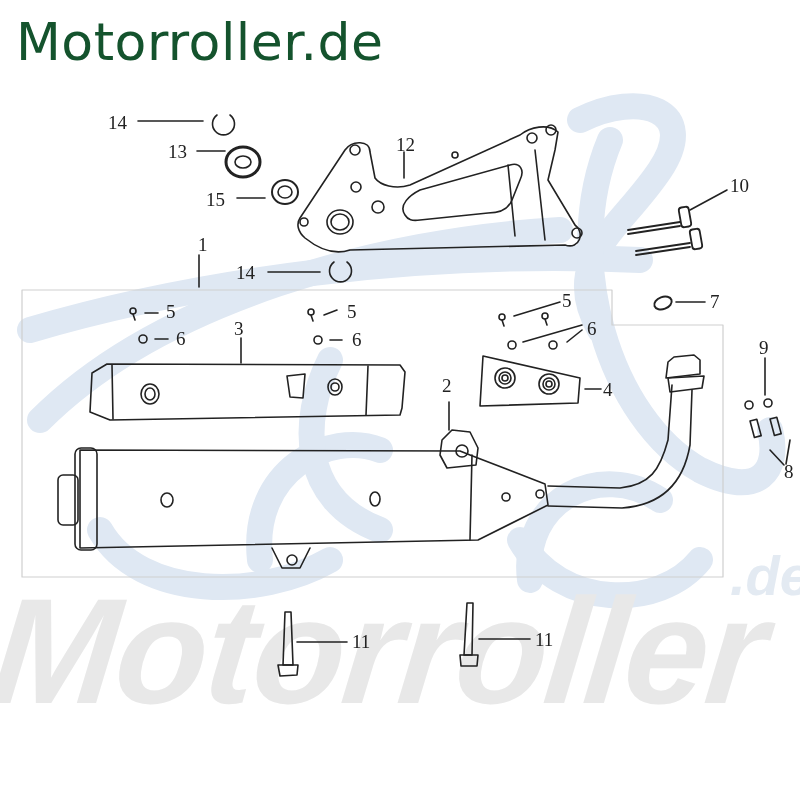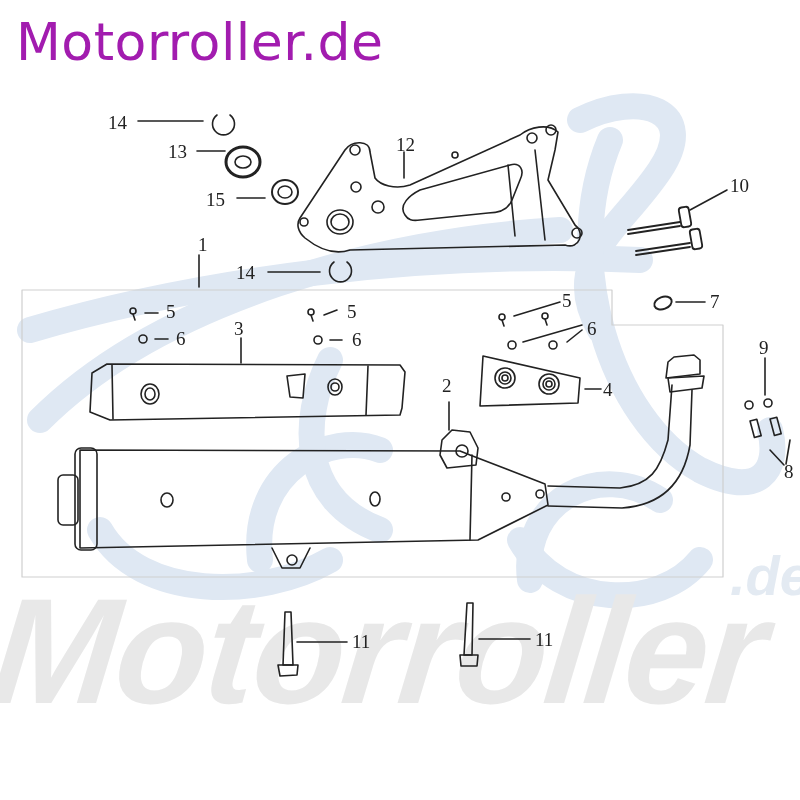--- a/index.html
+++ b/index.html
@@ -1,17 +1,17 @@
 <!DOCTYPE html>
 <html><head>
 <meta charset="utf-8">
 <style>
   html, body { margin: 0; padding: 0; background: #ffffff; }
   #stage { position: relative; width: 800px; height: 800px; overflow: hidden; background: #ffffff; }
-  .wm-top { position: absolute; left: 16px; top: 12px; font-family: "DejaVu Sans", sans-serif; font-size: 52px; color: #a21caf; letter-spacing: 0.5px; }
+  .wm-top { position: absolute; left: 16px; top: 12px; font-family: "DejaVu Sans", sans-serif; font-size: 52px; color: #14532d; letter-spacing: 0.5px; }
   .wm-big { position: absolute; left: -6px; top: 565px; font-family: "Liberation Sans", sans-serif; font-weight: bold; font-style: italic; font-size: 150px; color: #e8e8e8; letter-spacing: -2px; transform: skewX(-6deg); white-space: nowrap; }
   .wm-de { position: absolute; left: 730px; top: 543px; font-family: "Liberation Sans", sans-serif; font-weight: bold; font-style: italic; font-size: 56px; color: #e3eaf2; }
   svg { position: absolute; left: 0; top: 0; }
   .lbl { font-family: "Liberation Serif", serif; font-size: 19px; fill: #222; }
 </style>
 </head>
 <body>
 
 <div id="stage">
 

